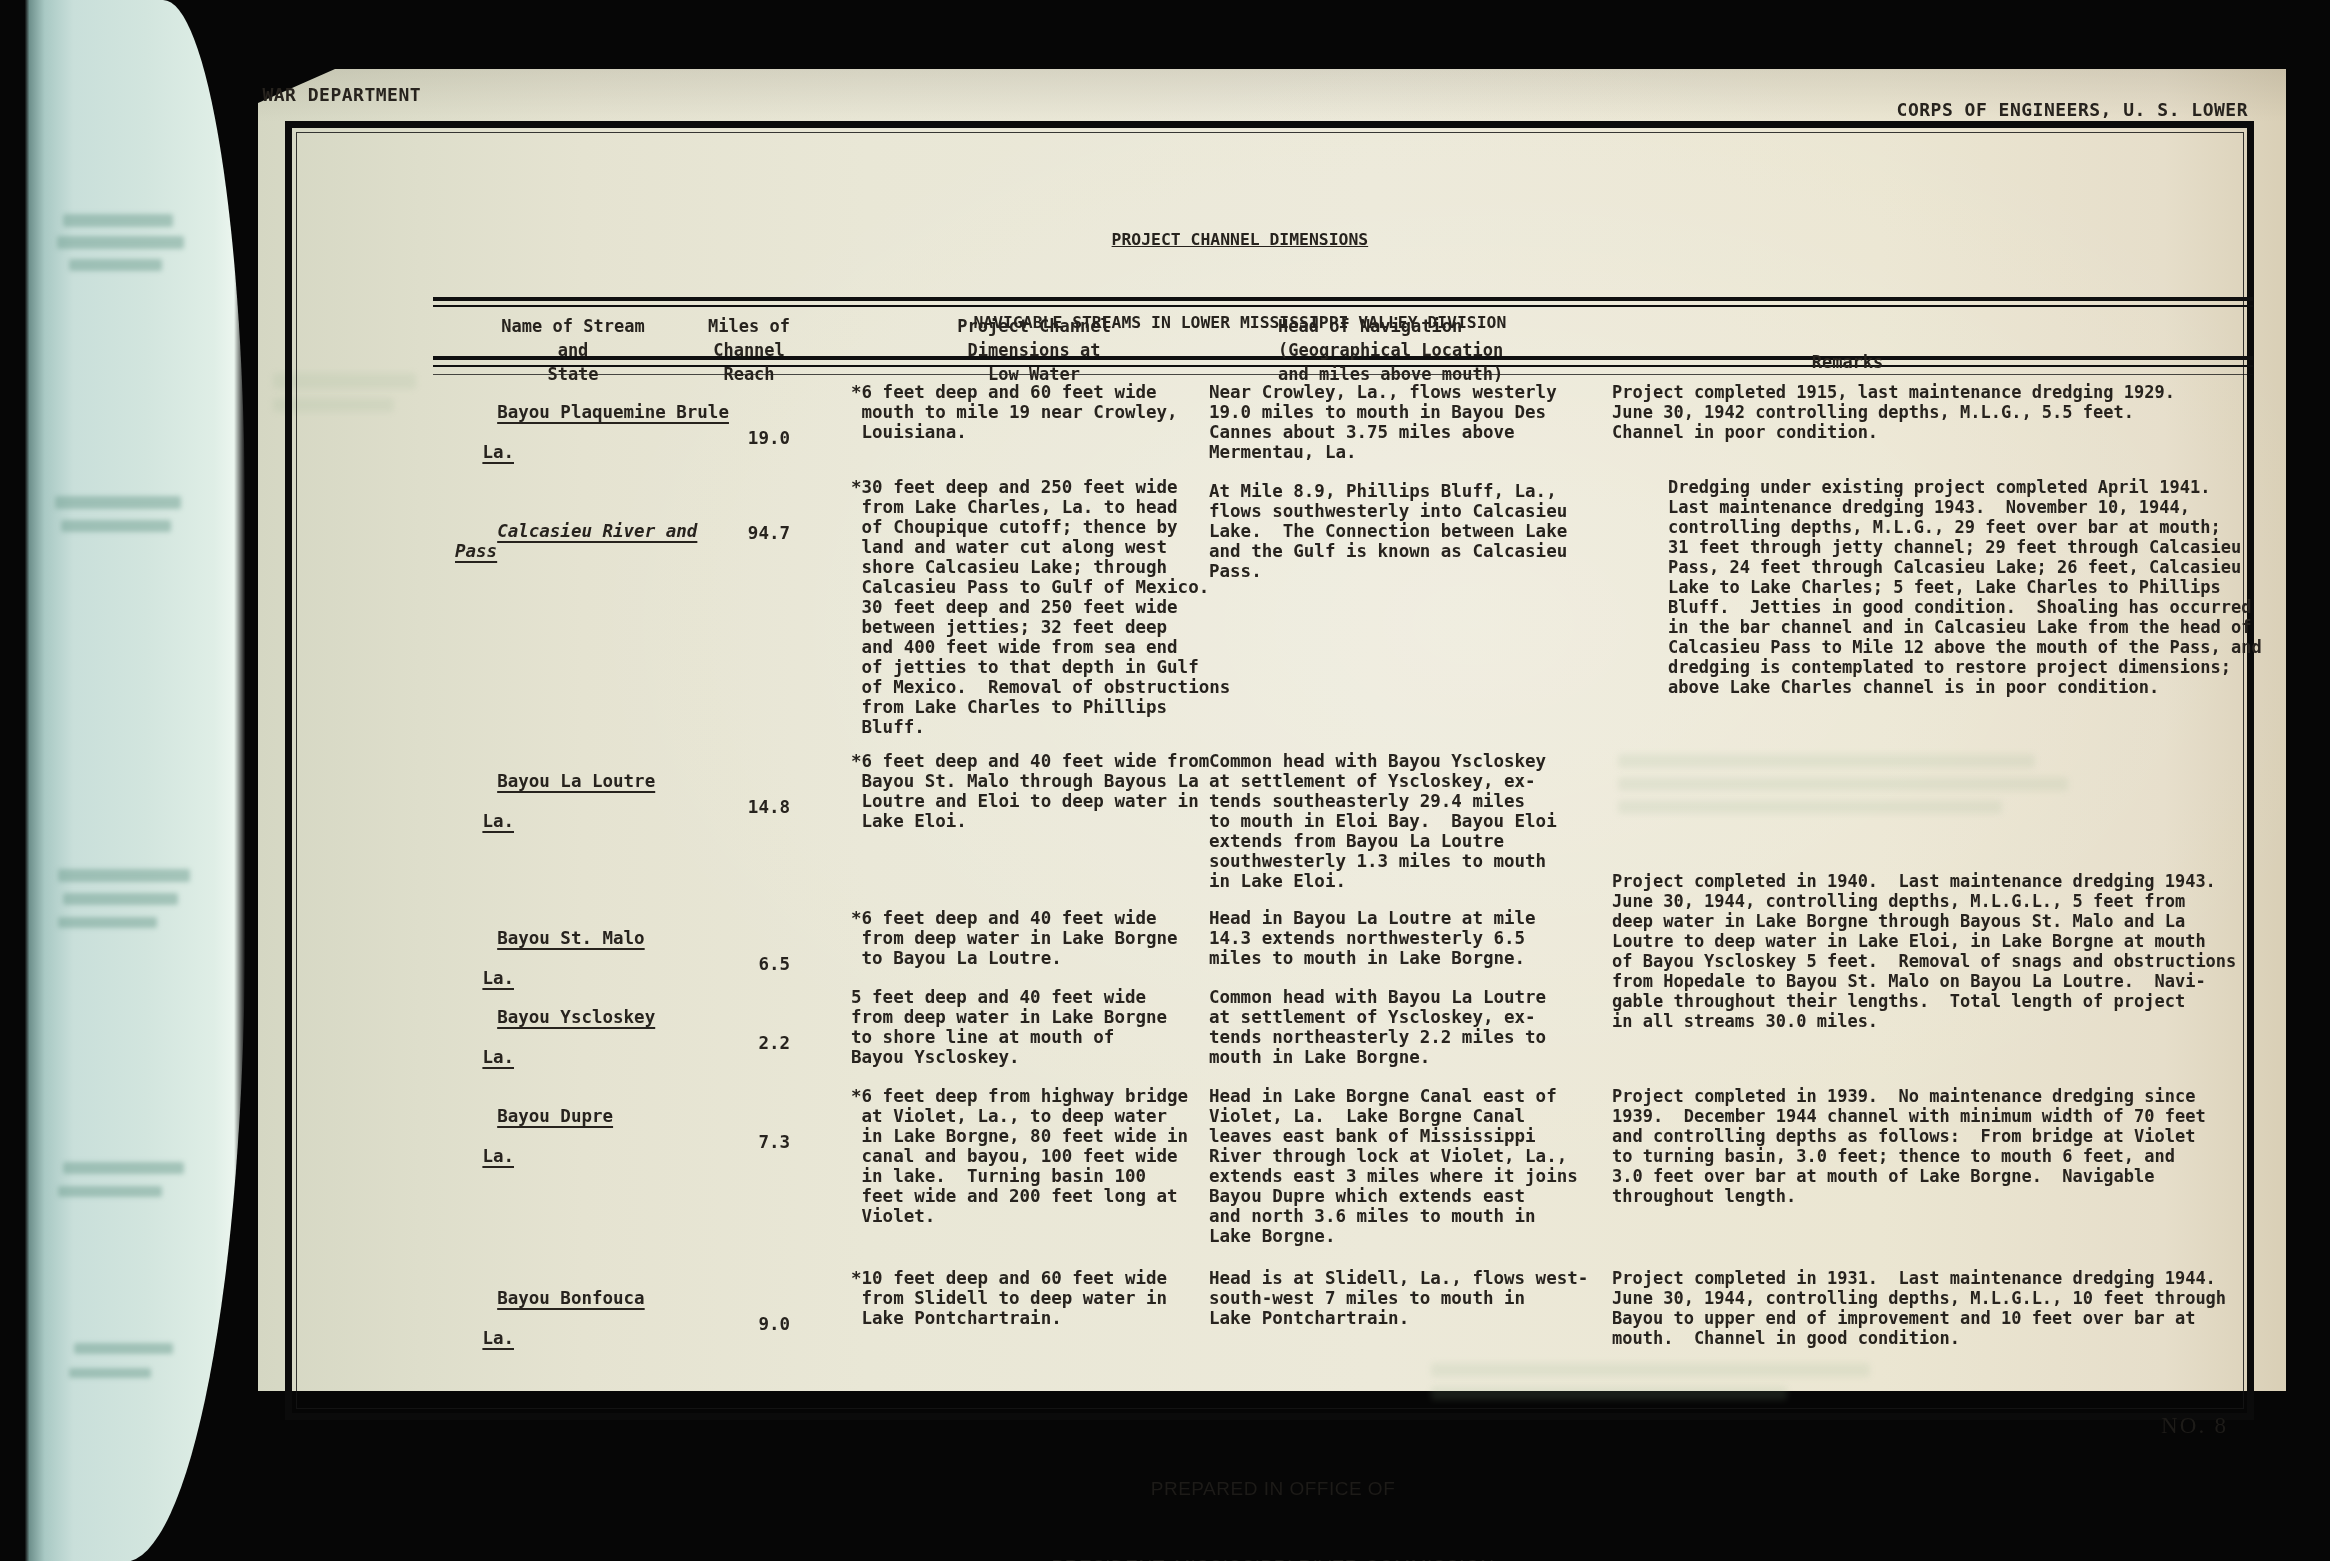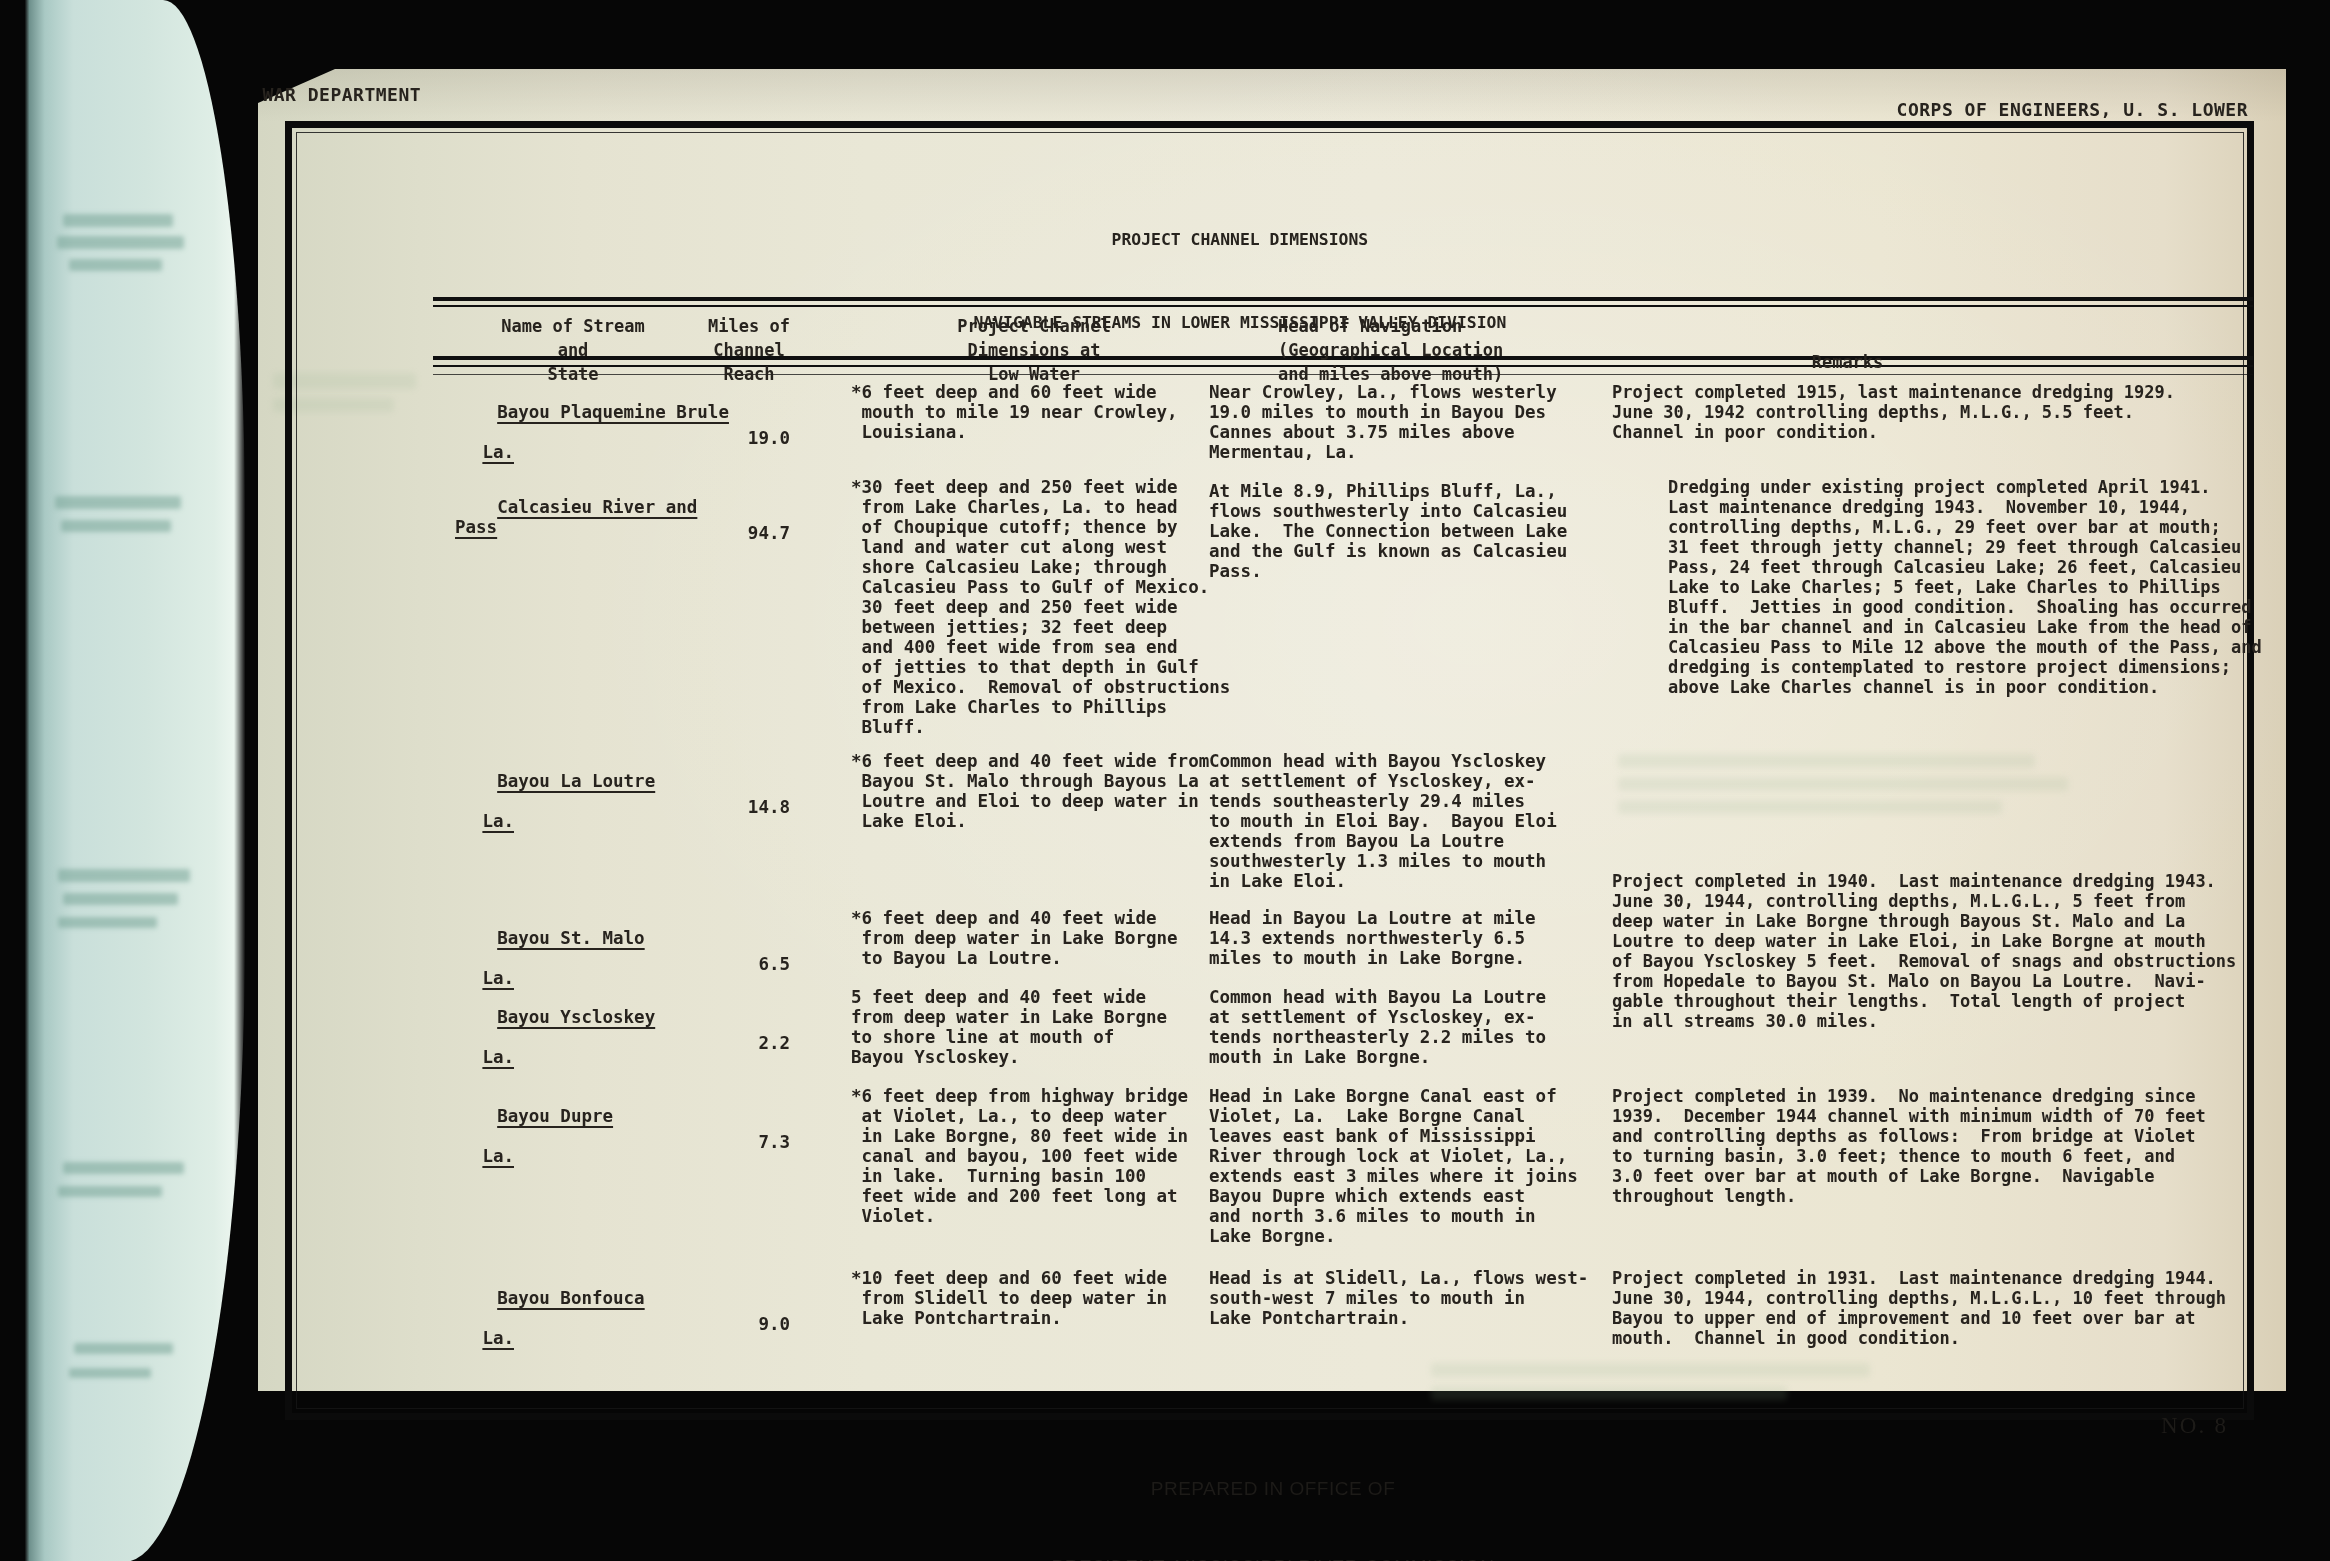--- a/index.html
+++ b/index.html
@@ -44,21 +44,21 @@
   .st{margin-left:27.4px;}
   .miles{width:82px;text-align:right;margin-top:46px;}
   
   .print{
     position:absolute;font-family:"Liberation Sans",sans-serif;color:#1d1b18;
   }
   .footerblk{left:631px;top:1355px;width:768px;text-align:center;
     font-size:19px;line-height:26px;letter-spacing:0.5px;white-space:pre;}
   .pageno{left:1903px;top:1344px;font-size:23px;letter-spacing:2.2px;font-family:Liberation Serif, serif;}
   .titleblk{left:27.4px;top:121px;width:1969px;text-align:center;transform:translateX(-30px);}
-  .title1{font-size:16.4px;}
+  .title1{font-size:16.4px;text-decoration:underline;}
   .title2{font-size:16.4px;margin-top:23px;}
   .agency{font-size:18px;letter-spacing:0.5px;}
 </style>
 </head>
 <body>
 
 <div class="leftpage">
   <div class="ghostl" style="left:38px;top:214px;width:110px;height:13px;"></div>
   <div class="ghostl" style="left:32px;top:236px;width:127px;height:13px;"></div>
   <div class="ghostl" style="left:44px;top:259px;width:93px;height:12px;"></div>
@@ -123,21 +123,21 @@
  mouth to mile 19 near Crowley,
  Louisiana.</div>
   <div class="mono" style="left:951px;top:313px;">Near Crowley, La., flows westerly
 19.0 miles to mouth in Bayou Des
 Cannes about 3.75 miles above
 Mermentau, La.</div>
   <div class="mono remarkstxt" style="left:1354px;top:313px;">Project completed 1915, last maintenance dredging 1929.
 June 30, 1942 controlling depths, M.L.G., 5.5 feet.
 Channel in poor condition.</div>
 
-  <div class="mono" style="left:197px;top:408px;">
+  <div class="mono" style="left:197px;top:432px;font-style:italic;">
     <span class="u">Calcasieu River and
 Pass</span>
     <div class="st"><span class="u"></span></div>
   </div>
   <div class="mono miles" style="left:450px;top:408px;">94.7</div>
   <div class="mono" style="left:593px;top:408px;">*30 feet deep and 250 feet wide
  from Lake Charles, La. to head
  of Choupique cutoff; thence by
  land and water cut along west
  shore Calcasieu Lake; through

